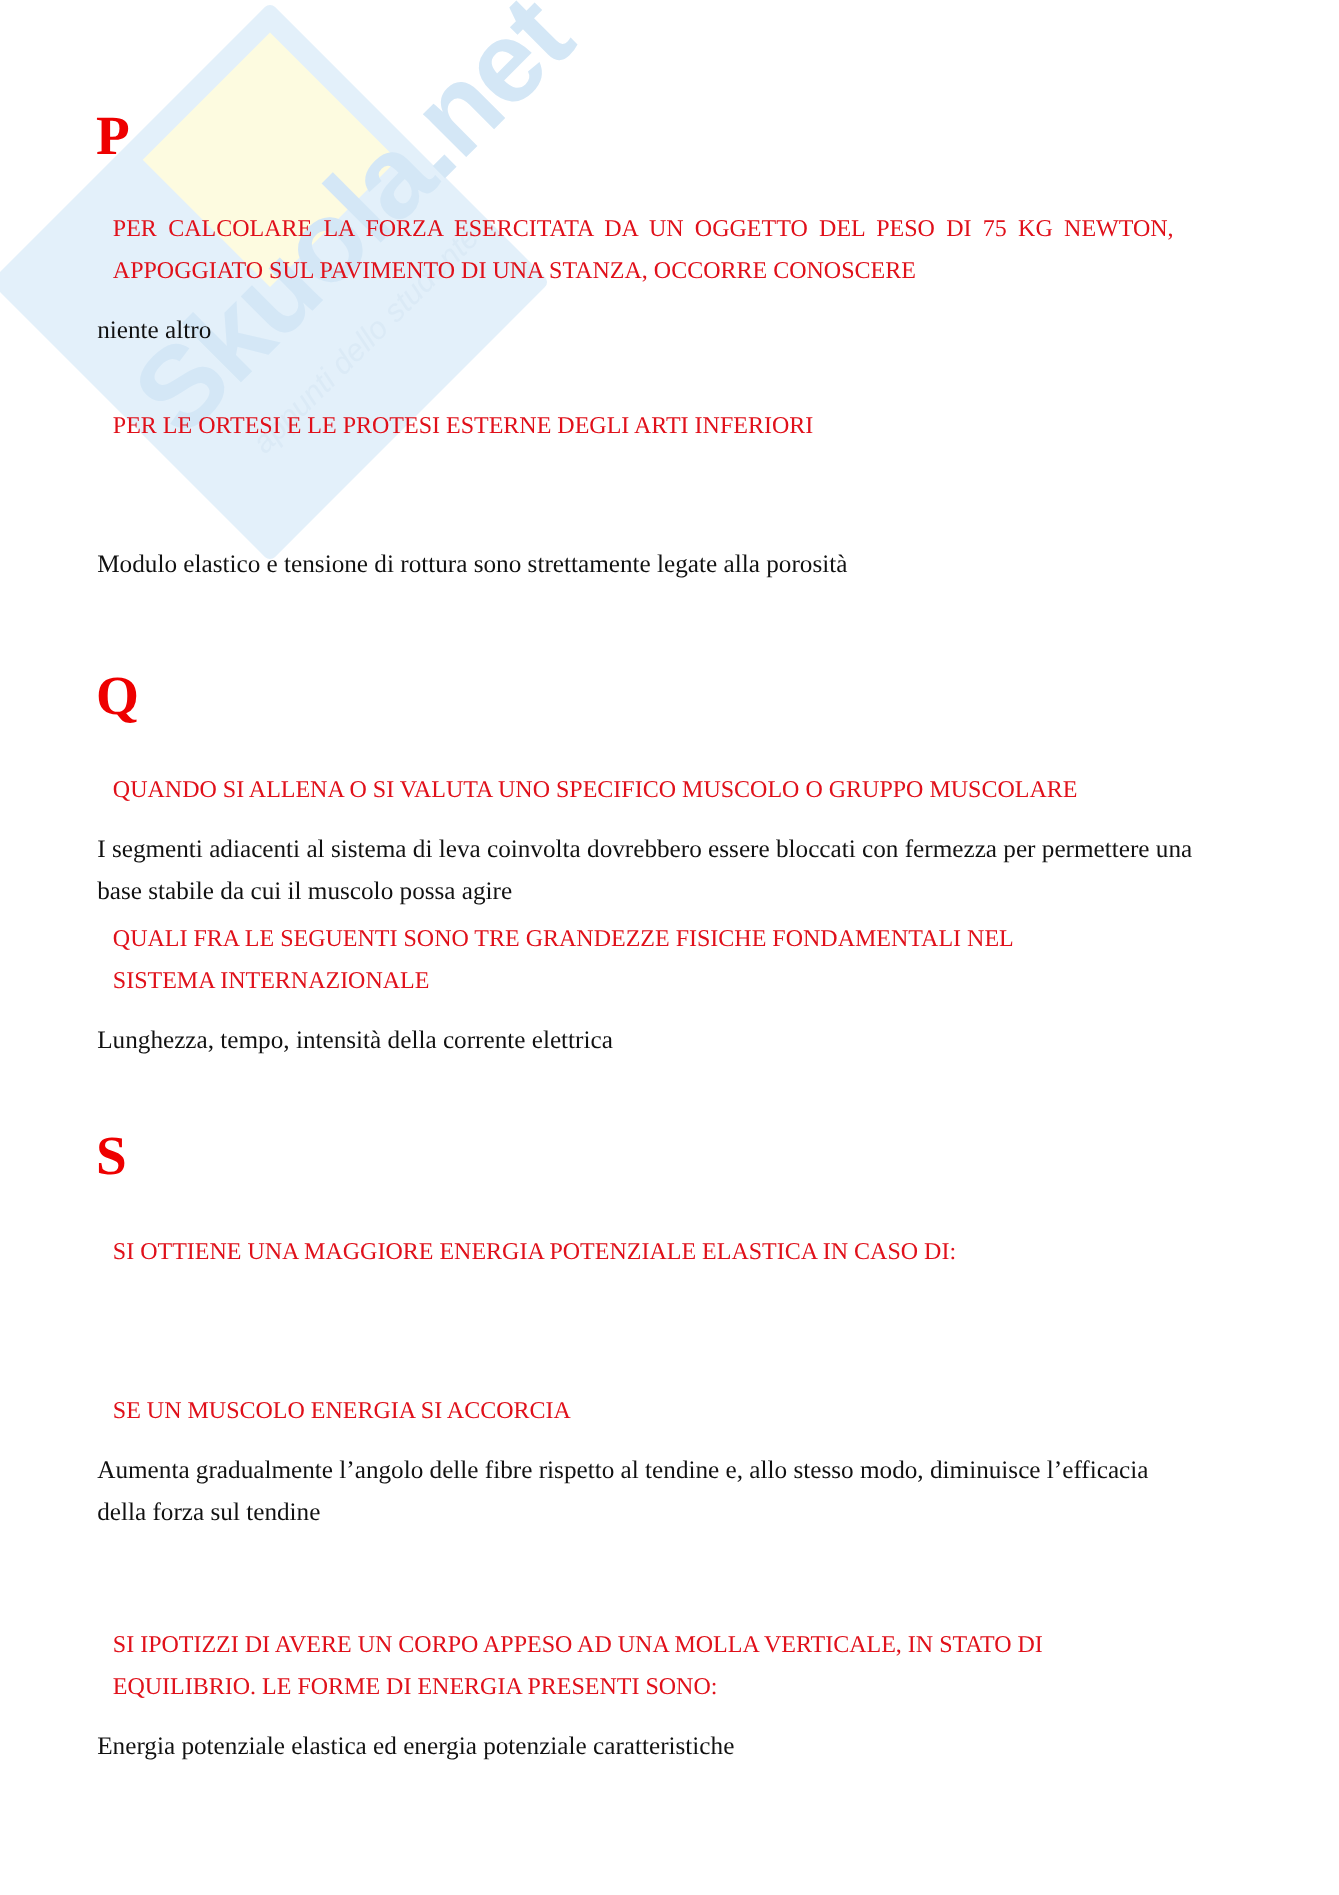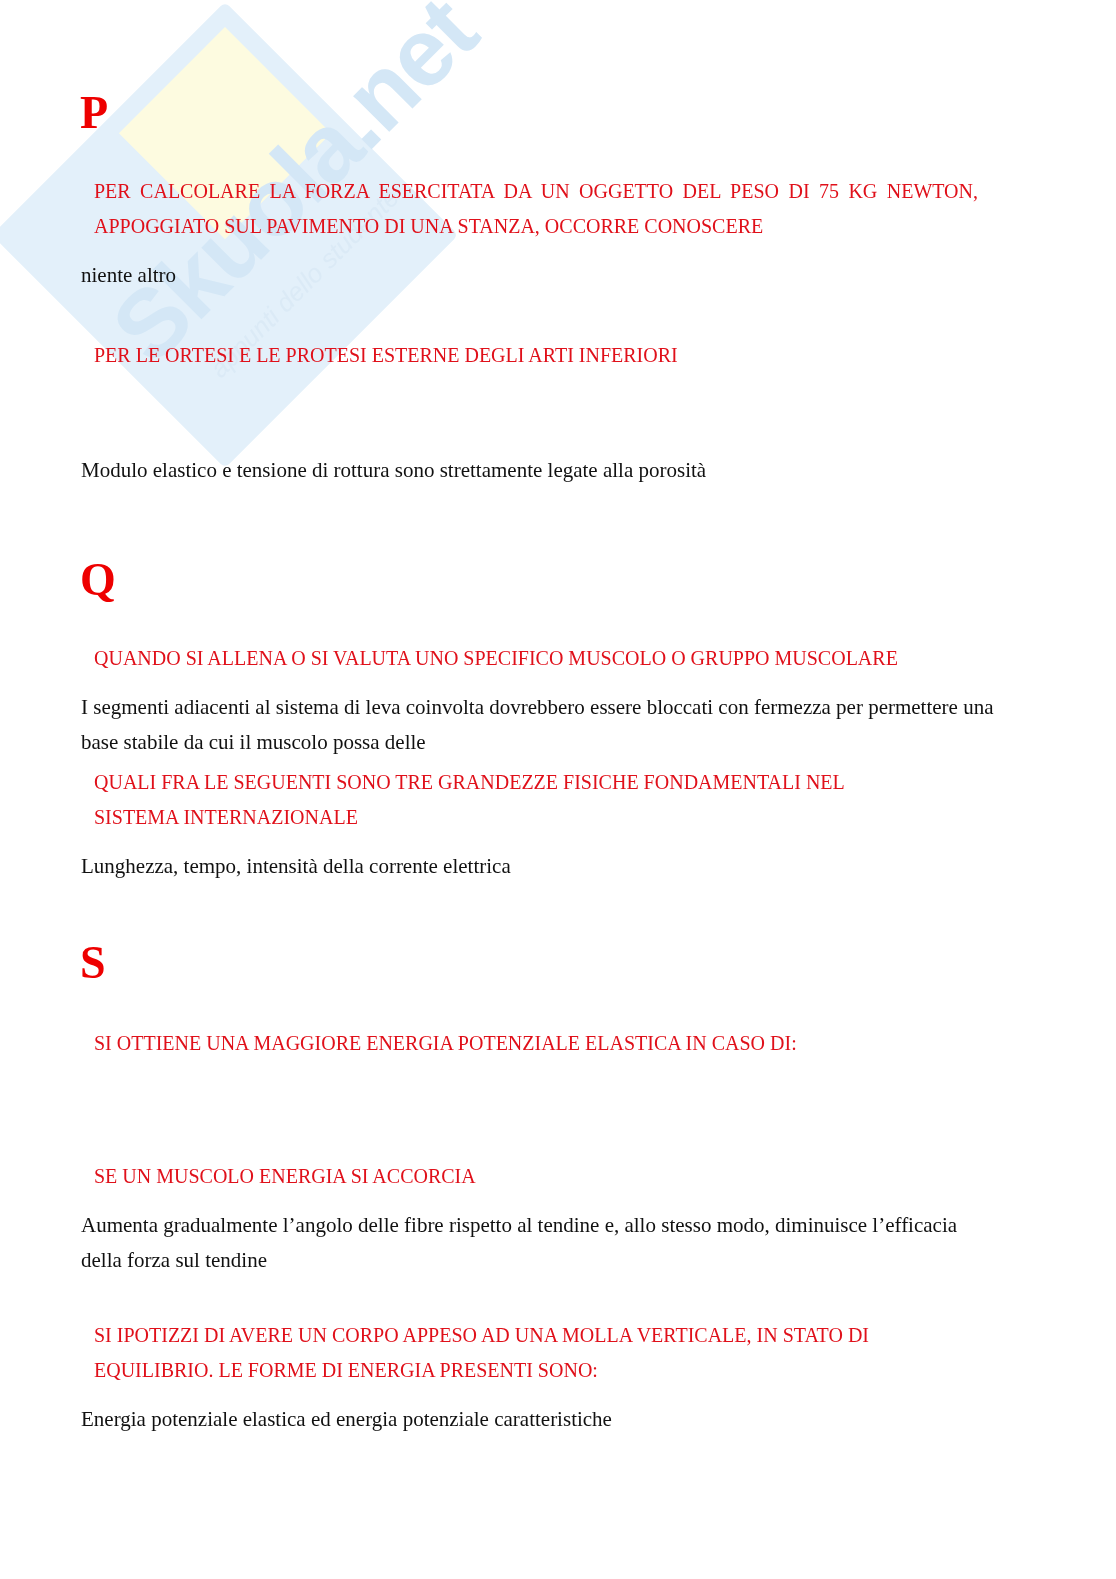--- a/index.html
+++ b/index.html
@@ -122,37 +122,37 @@
   </div>
 
   <div class="entry" style="top:452px">
     <p class="answer">Modulo elastico e tensione di rottura sono strettamente legate alla porosità</p>
   </div>
 
   <h2 class="letter" style="top:557px">Q</h2>
 
   <div class="entry" style="top:627px">
     <p class="question justify" style="width:880px">QUANDO SI ALLENA O SI VALUTA UNO SPECIFICO MUSCOLO O GRUPPO MUSCOLARE</p>
-    <p class="answer">I segmenti adiacenti al sistema di leva coinvolta dovrebbero essere bloccati con fermezza per permettere una base stabile da cui il muscolo possa delle</p>
+    <p class="answer">I segmenti adiacenti al sistema di leva coinvolta dovrebbero essere bloccati con fermezza per permettere una base stabile da cui il muscolo possa agire</p>
   </div>
 
   <div class="entry" style="top:751px">
     <p class="question" style="width:830px">QUALI FRA LE SEGUENTI SONO TRE GRANDEZZE FISICHE FONDAMENTALI NEL SISTEMA INTERNAZIONALE</p>
     <p class="answer">Lunghezza, tempo, intensità della corrente elettrica</p>
   </div>
 
   <h2 class="letter" style="top:940px">S</h2>
 
   <div class="entry" style="top:1012px">
     <p class="question">SI OTTIENE UNA MAGGIORE ENERGIA POTENZIALE ELASTICA IN CASO DI:</p>
   </div>
 
   <div class="entry" style="top:1145px">
     <p class="question">SE UN MUSCOLO ENERGIA SI ACCORCIA</p>
     <p class="answer" style="width:900px">Aumenta gradualmente l’angolo delle fibre rispetto al tendine e, allo stesso modo, diminuisce l’efficacia della forza sul tendine</p>
   </div>
 
-  <div class="entry" style="top:1304px">
+  <div class="entry" style="top:1340px">
     <p class="question" style="width:870px">SI IPOTIZZI DI AVERE UN CORPO APPESO AD UNA MOLLA VERTICALE, IN STATO DI EQUILIBRIO. LE FORME DI ENERGIA PRESENTI SONO:</p>
     <p class="answer">Energia potenziale elastica ed energia potenziale caratteristiche</p>
   </div>
 
 </div>
 
 </body></html>

